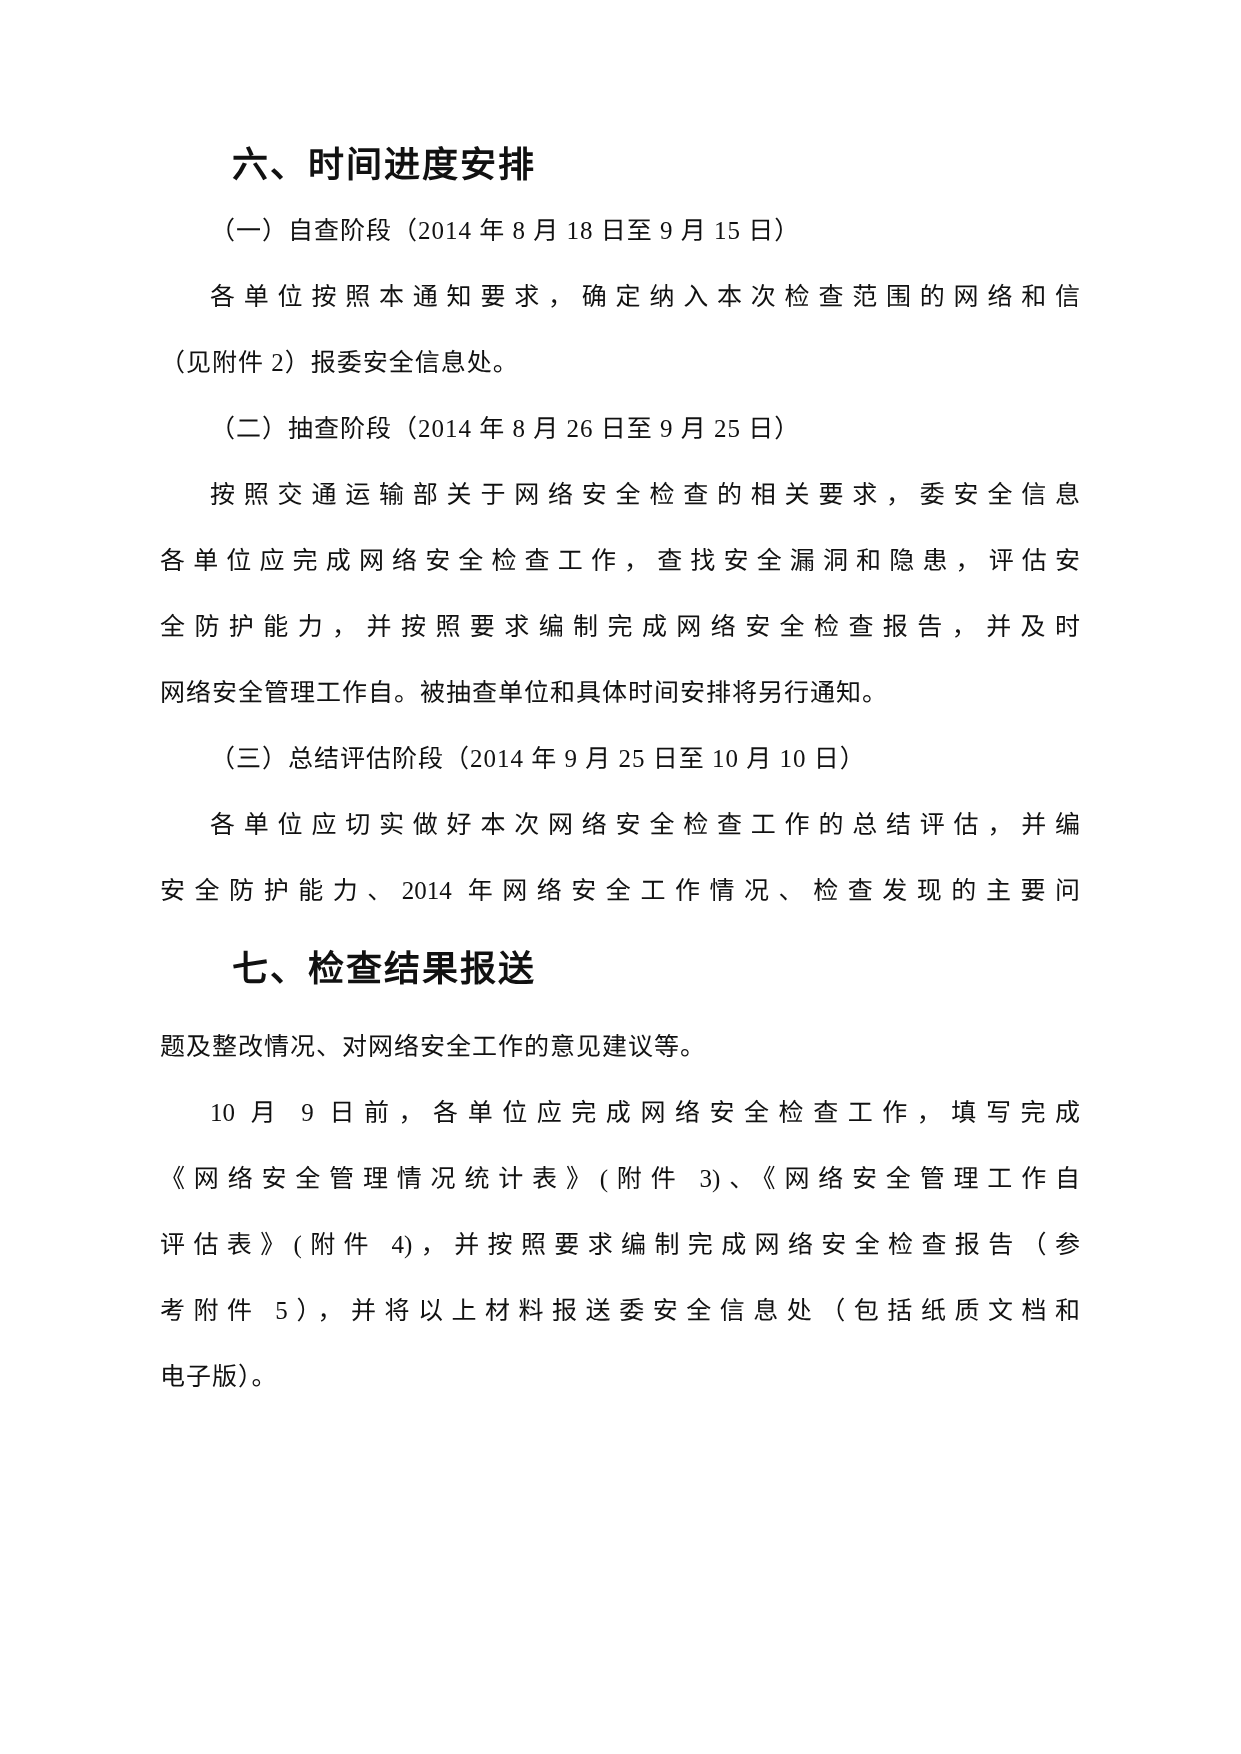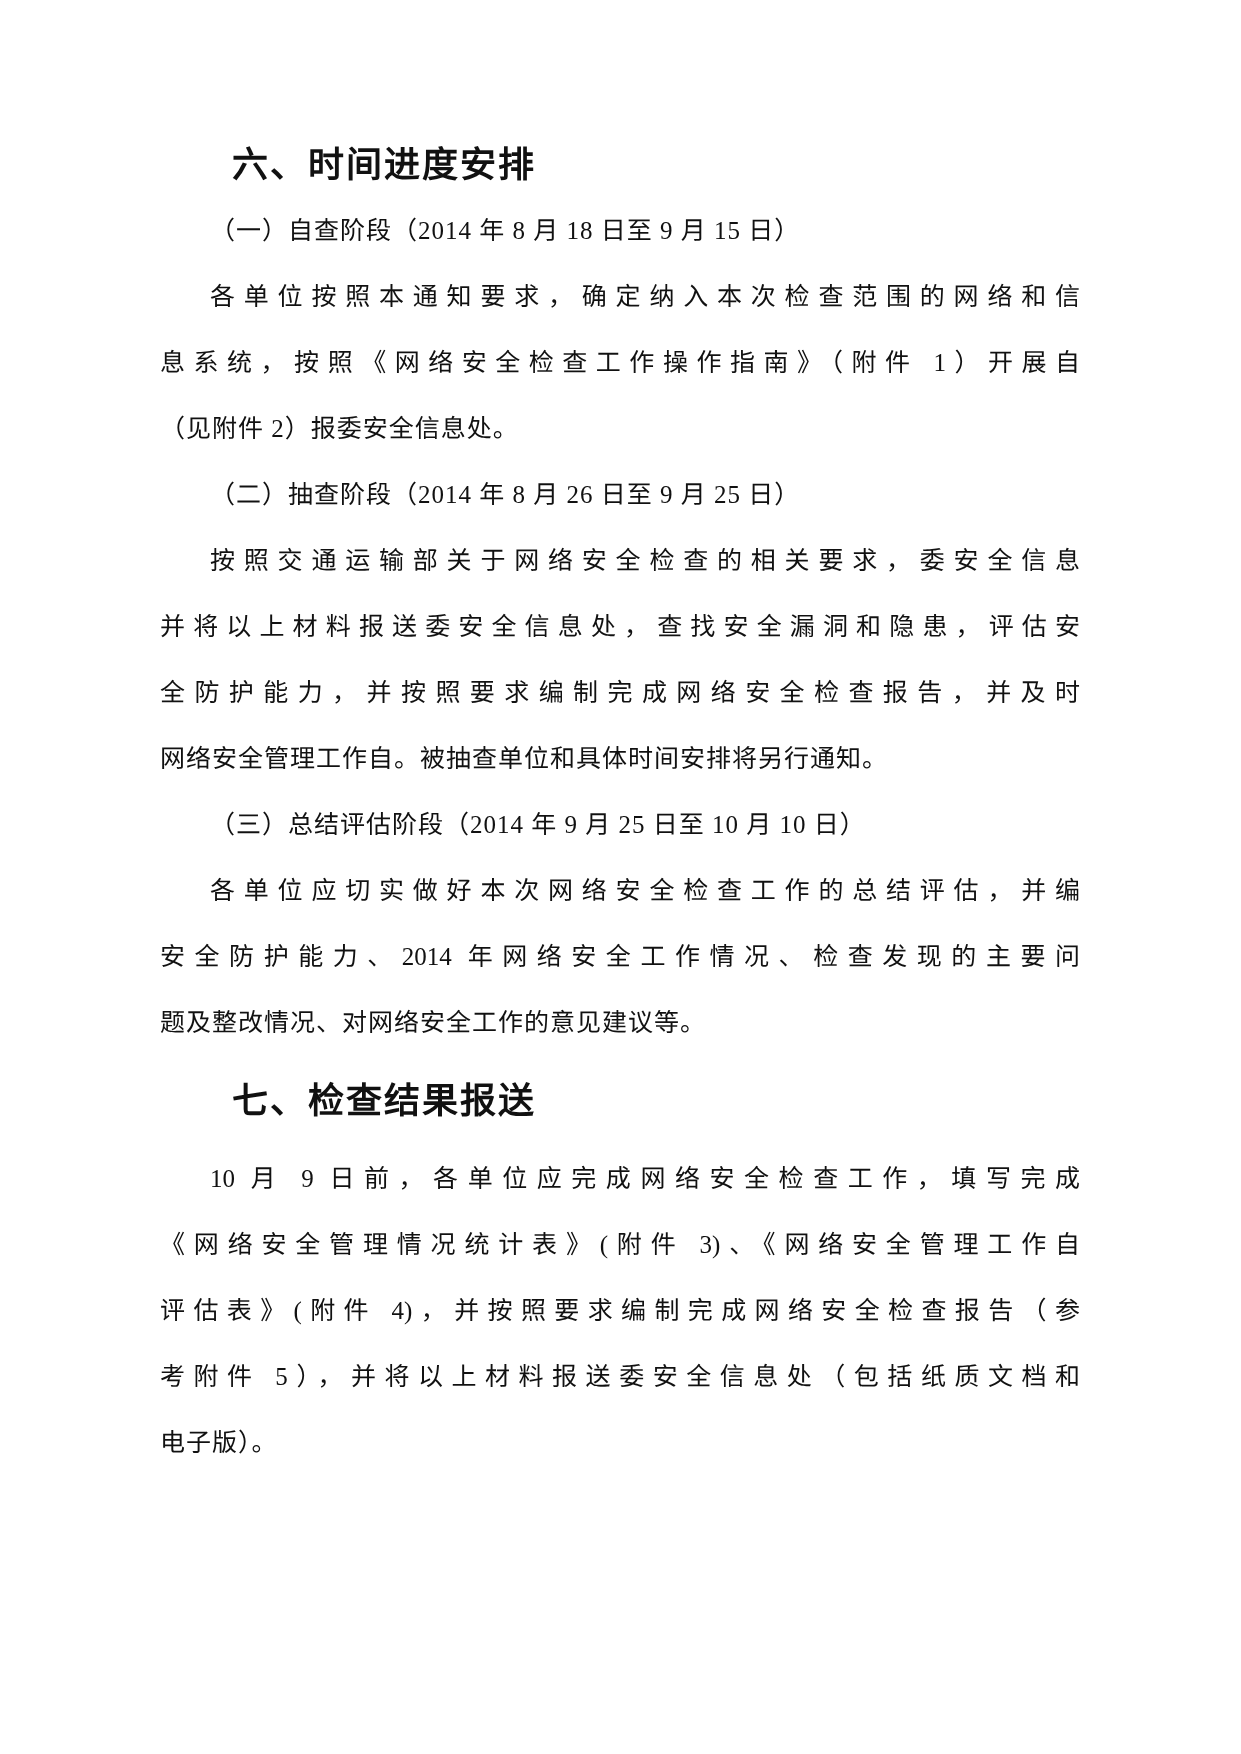--- a/index.html
+++ b/index.html
@@ -60,32 +60,31 @@
   }
 </style>
 </head>
 <body>
 
 <div class="page">
   <div class="content">
     <div class="line heading indent">六、时间进度安排</div>
     <div class="line indent">（一）自查阶段（2014 年 8 月 18 日至 9 月 15 日）</div>
     <div class="line indent justify">各单位按照本通知要求，确定纳入本次检查范围的网络和信</div>
-    <div class="line justify">息系统，按照《网络安全检查工作操作指南》（附件 1）开展自</div>
     <div class="line">（见附件 2）报委安全信息处。</div>
     <div class="line indent">（二）抽查阶段（2014 年 8 月 26 日至 9 月 25 日）</div>
     <div class="line indent justify">按照交通运输部关于网络安全检查的相关要求，委安全信息</div>
-    <div class="line justify">并将以上材料报送委安全信息处，查找安全漏洞和隐患，评估安</div>
+    <div class="line justify">各单位应完成网络安全检查工作，查找安全漏洞和隐患，评估安</div>
     <div class="line justify">全防护能力，并按照要求编制完成网络安全检查报告，并及时</div>
     <div class="line">网络安全管理工作自。被抽查单位和具体时间安排将另行通知。</div>
     <div class="line indent">（三）总结评估阶段（2014 年 9 月 25 日至 10 月 10 日）</div>
     <div class="line indent justify">各单位应切实做好本次网络安全检查工作的总结评估，并编</div>
     <div class="line justify">安全防护能力、2014 年网络安全工作情况、检查发现的主要问</div>
+    <div class="line heading indent spaced">七、检查结果报送</div>
     <div class="line">题及整改情况、对网络安全工作的意见建议等。</div>
-    <div class="line heading indent spaced">七、检查结果报送</div>
     <div class="line indent justify">10 月 9 日前，各单位应完成网络安全检查工作，填写完成</div>
     <div class="line justify">《网络安全管理情况统计表》(附件 3)、《网络安全管理工作自</div>
     <div class="line justify">评估表》(附件 4)，并按照要求编制完成网络安全检查报告（参</div>
     <div class="line justify">考附件 5），并将以上材料报送委安全信息处（包括纸质文档和</div>
     <div class="line">电子版）。</div>
   </div>
   <div class="page-number">4</div>
 </div>
 
 </body></html>

